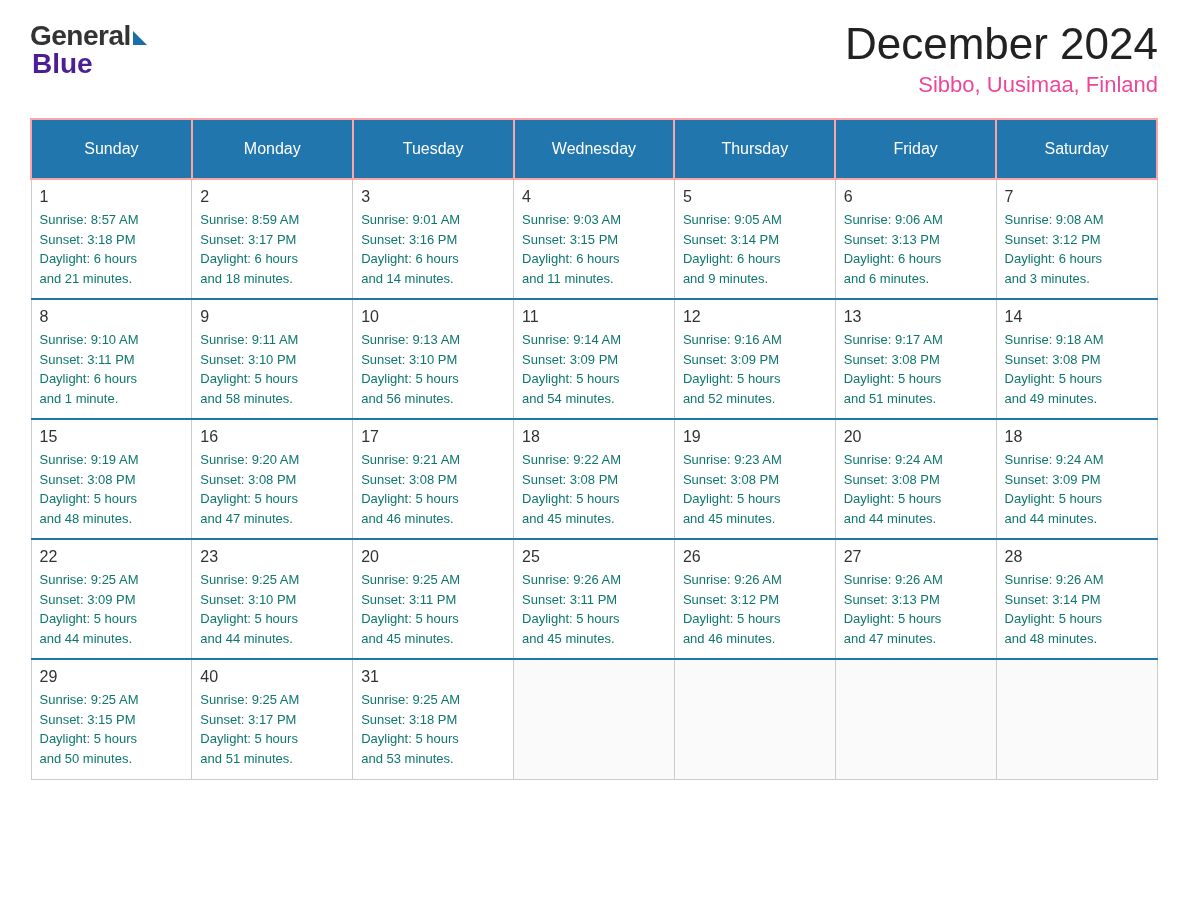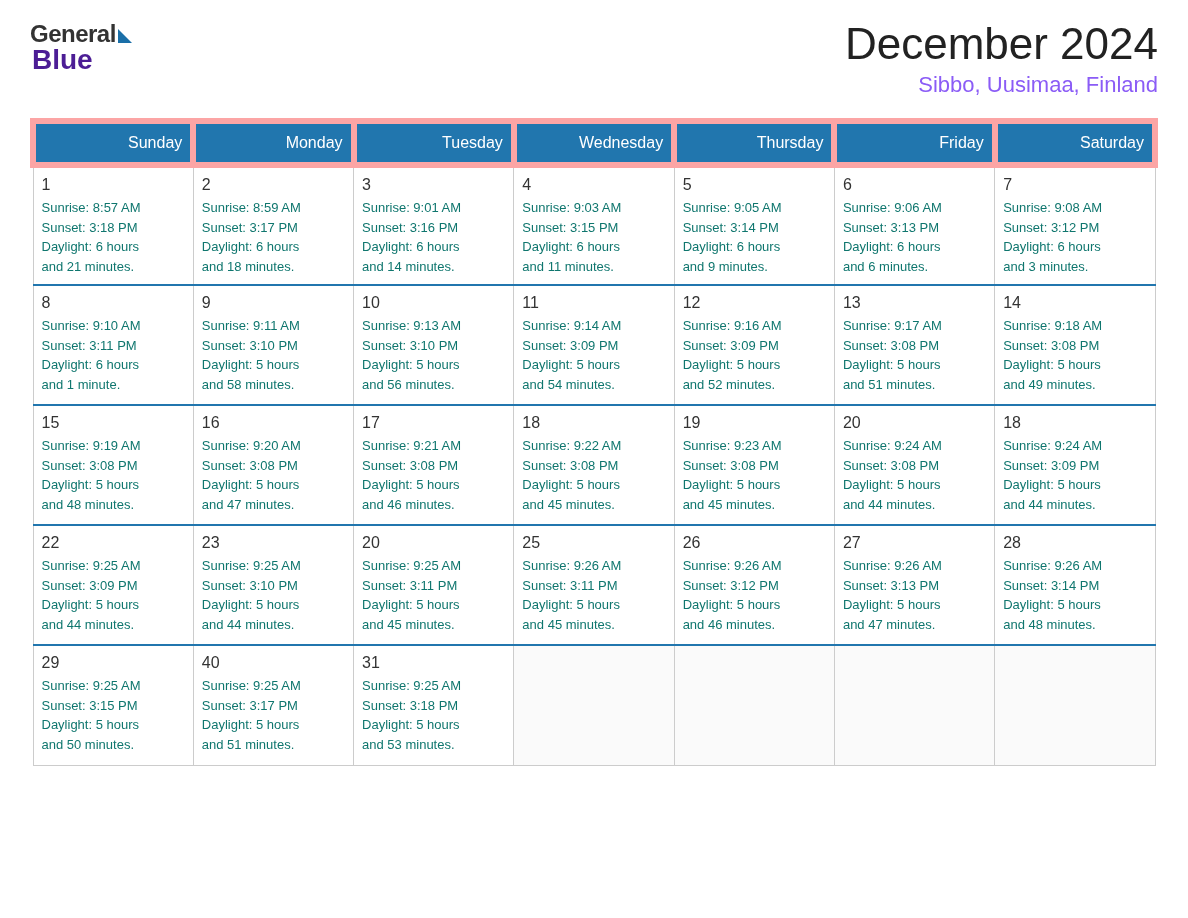--- a/index.html
+++ b/index.html
@@ -19,21 +19,21 @@
     .logo {
       display: flex;
       flex-direction: column;
       align-items: flex-start;
     }
     .logo-top {
       display: flex;
       align-items: center;
     }
     .logo-general {
-      font-size: 24px;
+      font-size: 28px;
       font-weight: bold;
       color: #333;
       letter-spacing: -0.5px;
     }
     .logo-arrow {
       width: 0;
       height: 0;
       border-left: 14px solid #1a6fa8;
       border-top: 14px solid transparent;
       border-bottom: 0px solid transparent;
@@ -51,36 +51,36 @@
       text-align: right;
     }
     .month-title {
       font-size: 44px;
       font-weight: normal;
       color: #222;
       line-height: 1.1;
     }
     .location {
       font-size: 22px;
-      color: #8b5cf6;
+      color: #ec4899;
       margin-top: 4px;
     }
     table {
       width: 100%;
       border-collapse: collapse;
       table-layout: fixed;
     }
     thead tr th {
       background-color: #2176ae;
       color: #fff;
-      padding: 10px 8px;
+      padding: 20px 8px;
       font-size: 16px;
       font-weight: normal;
-      text-align: right;
-      border: 6px solid #fca5a5;
+      text-align: center;
+      border: 2px solid #fca5a5;
     }
     tbody tr td {
       vertical-align: top;
       padding: 8px 8px;
       font-size: 13px;
       color: #333;
       border: 1px solid #ccc;
       border-top: 2px solid #2176ae;
       min-height: 80px;
       height: 120px;

